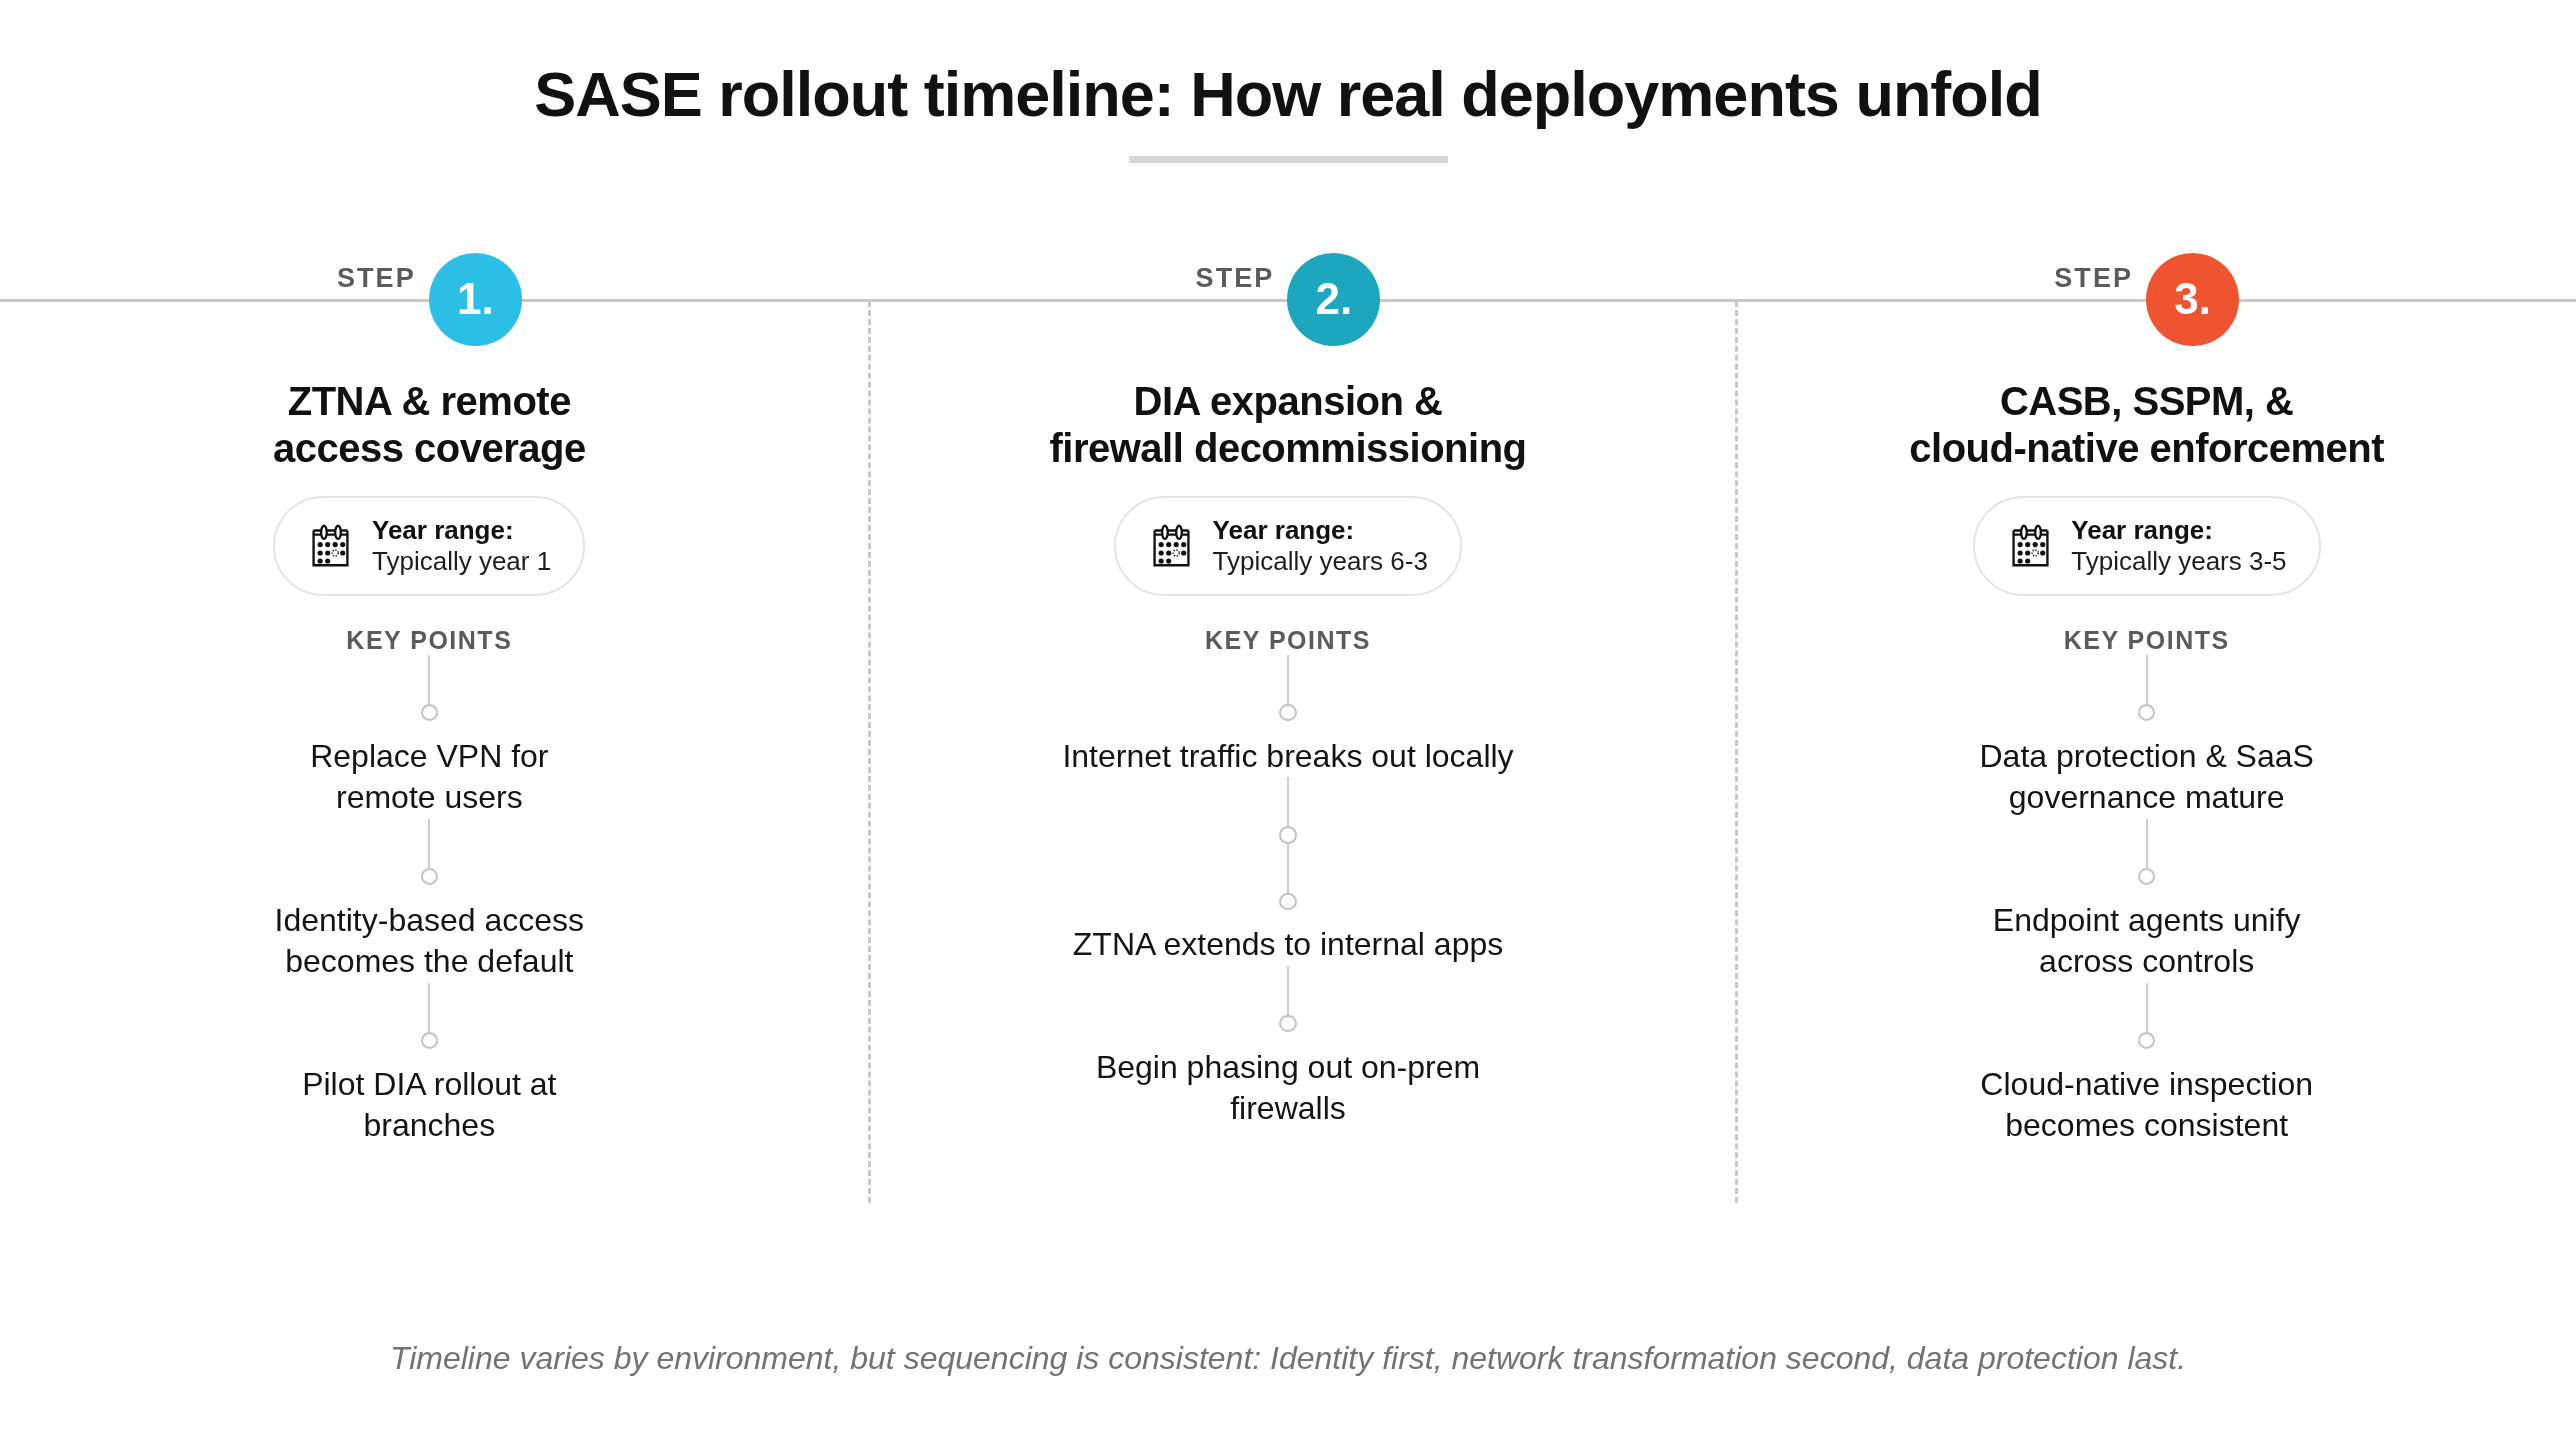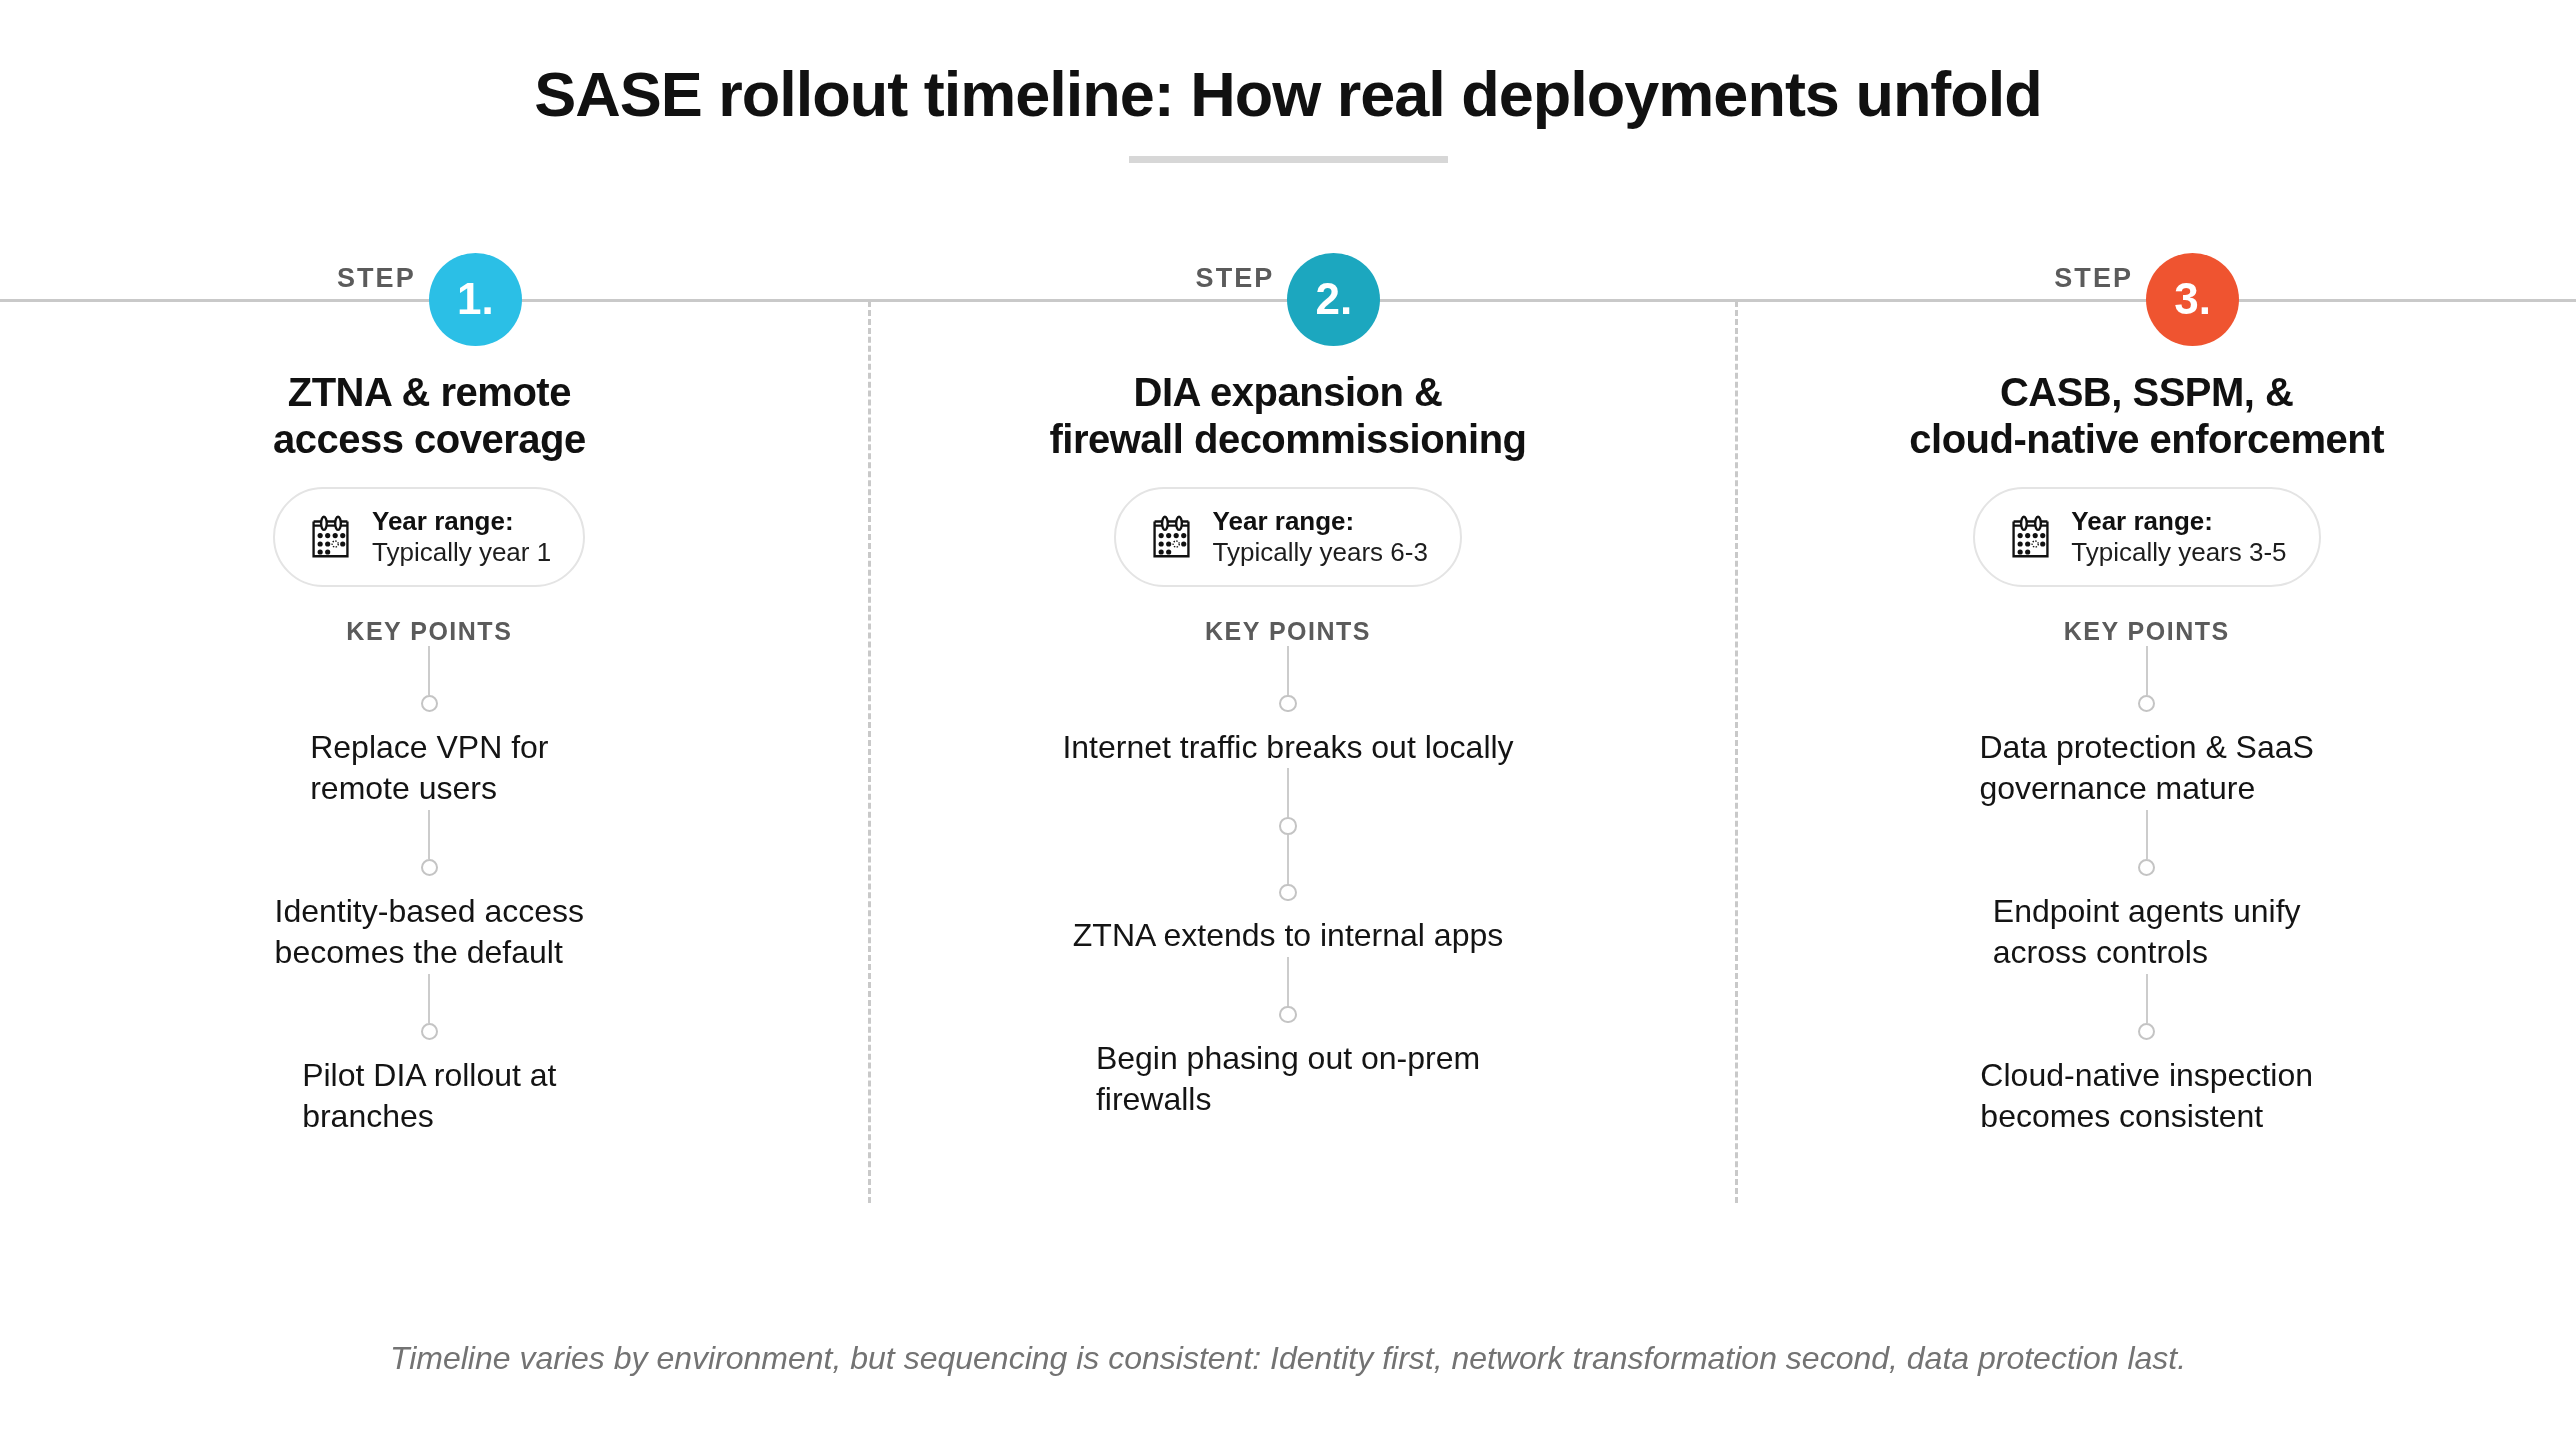--- a/index.html
+++ b/index.html
@@ -105,21 +105,21 @@
   }
 
   
   .step-title {
     font-size: 40px;
     font-weight: 700;
     line-height: 1.17;
     text-align: center;
     color: #111111;
     letter-spacing: -0.5px;
-    margin-top: 3px;
+    margin-top: 12px;
     max-width: 680px;
     white-space: pre-line;
   }
 
   
   .year-pill {
     margin-top: 24px;
     border: 2.6px solid #e4e4e4;
     border-radius: 57px;
     padding: 17.5px 32px;
@@ -174,21 +174,21 @@
     height: 13.4px;
     border: 2.1px solid #c4c4c4;
     border-radius: 50%;
     background: #ffffff;
   }
   .kp-text {
     font-size: 32px;
     font-weight: 400;
     color: #141414;
     line-height: 1.3;
-    text-align: left;
+    text-align: center;
     margin-top: 14.4px;
     max-width: 711px;
     white-space: pre-line;
   }
 
   
   .footer {
     position: absolute;
     left: 0;
     right: 0;

